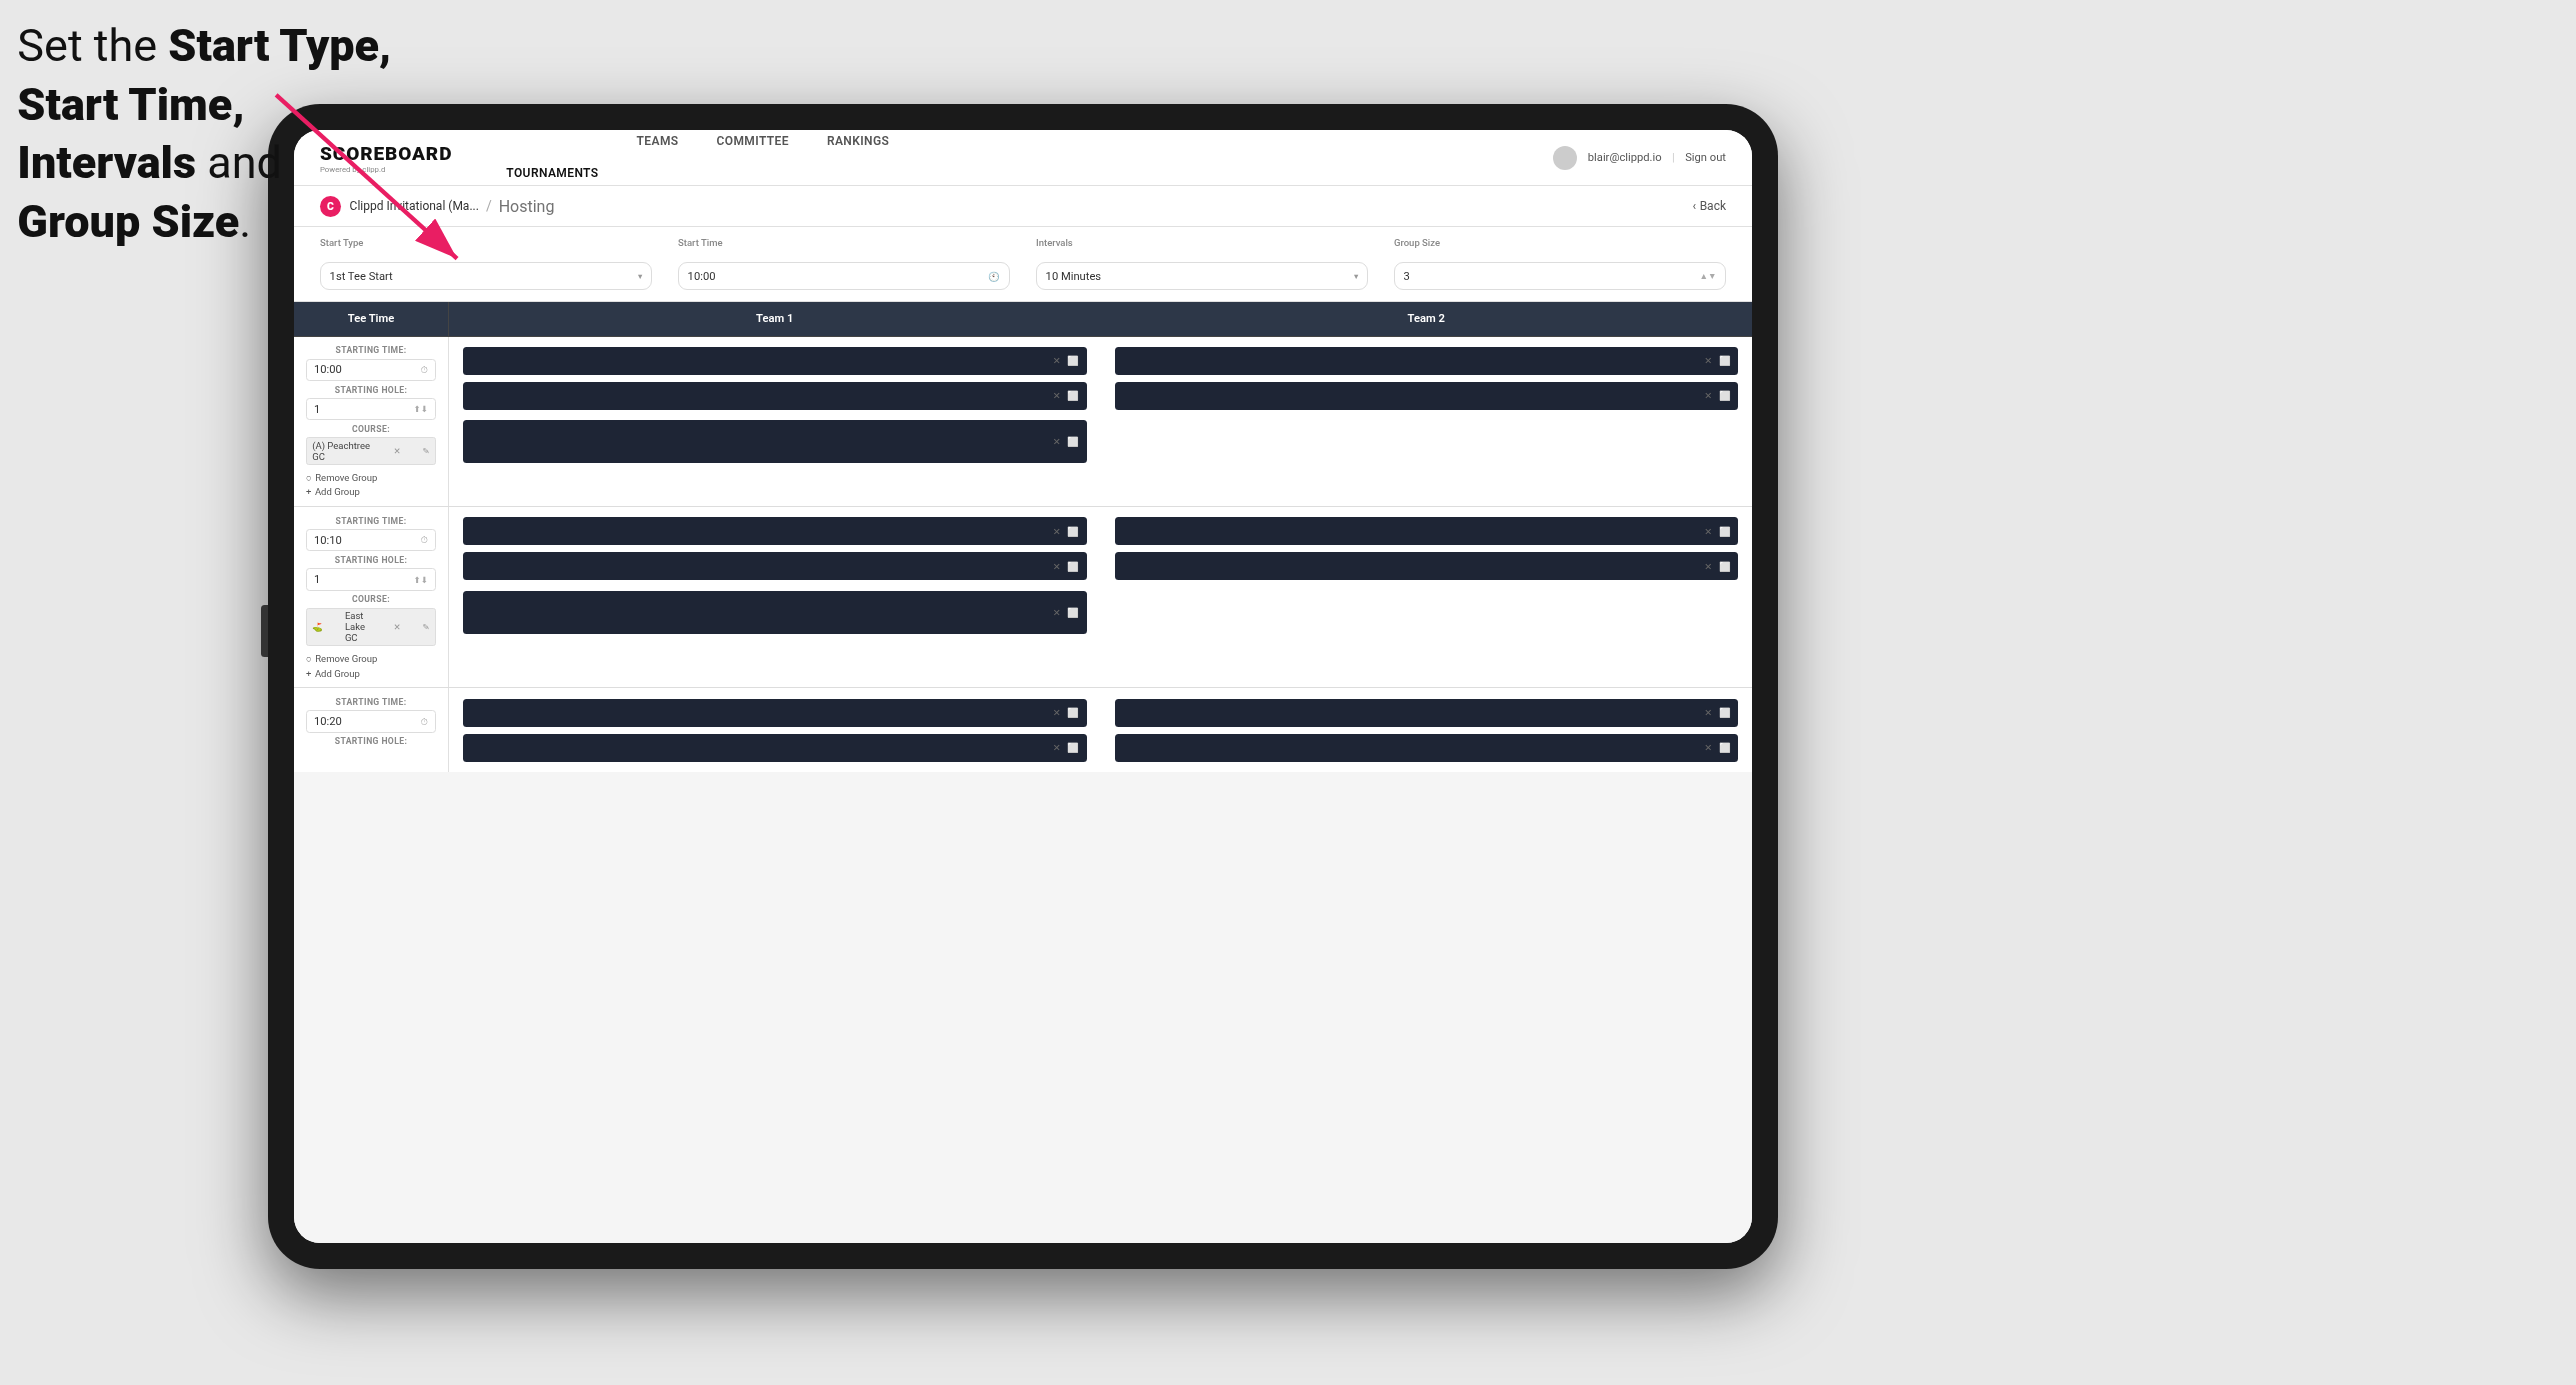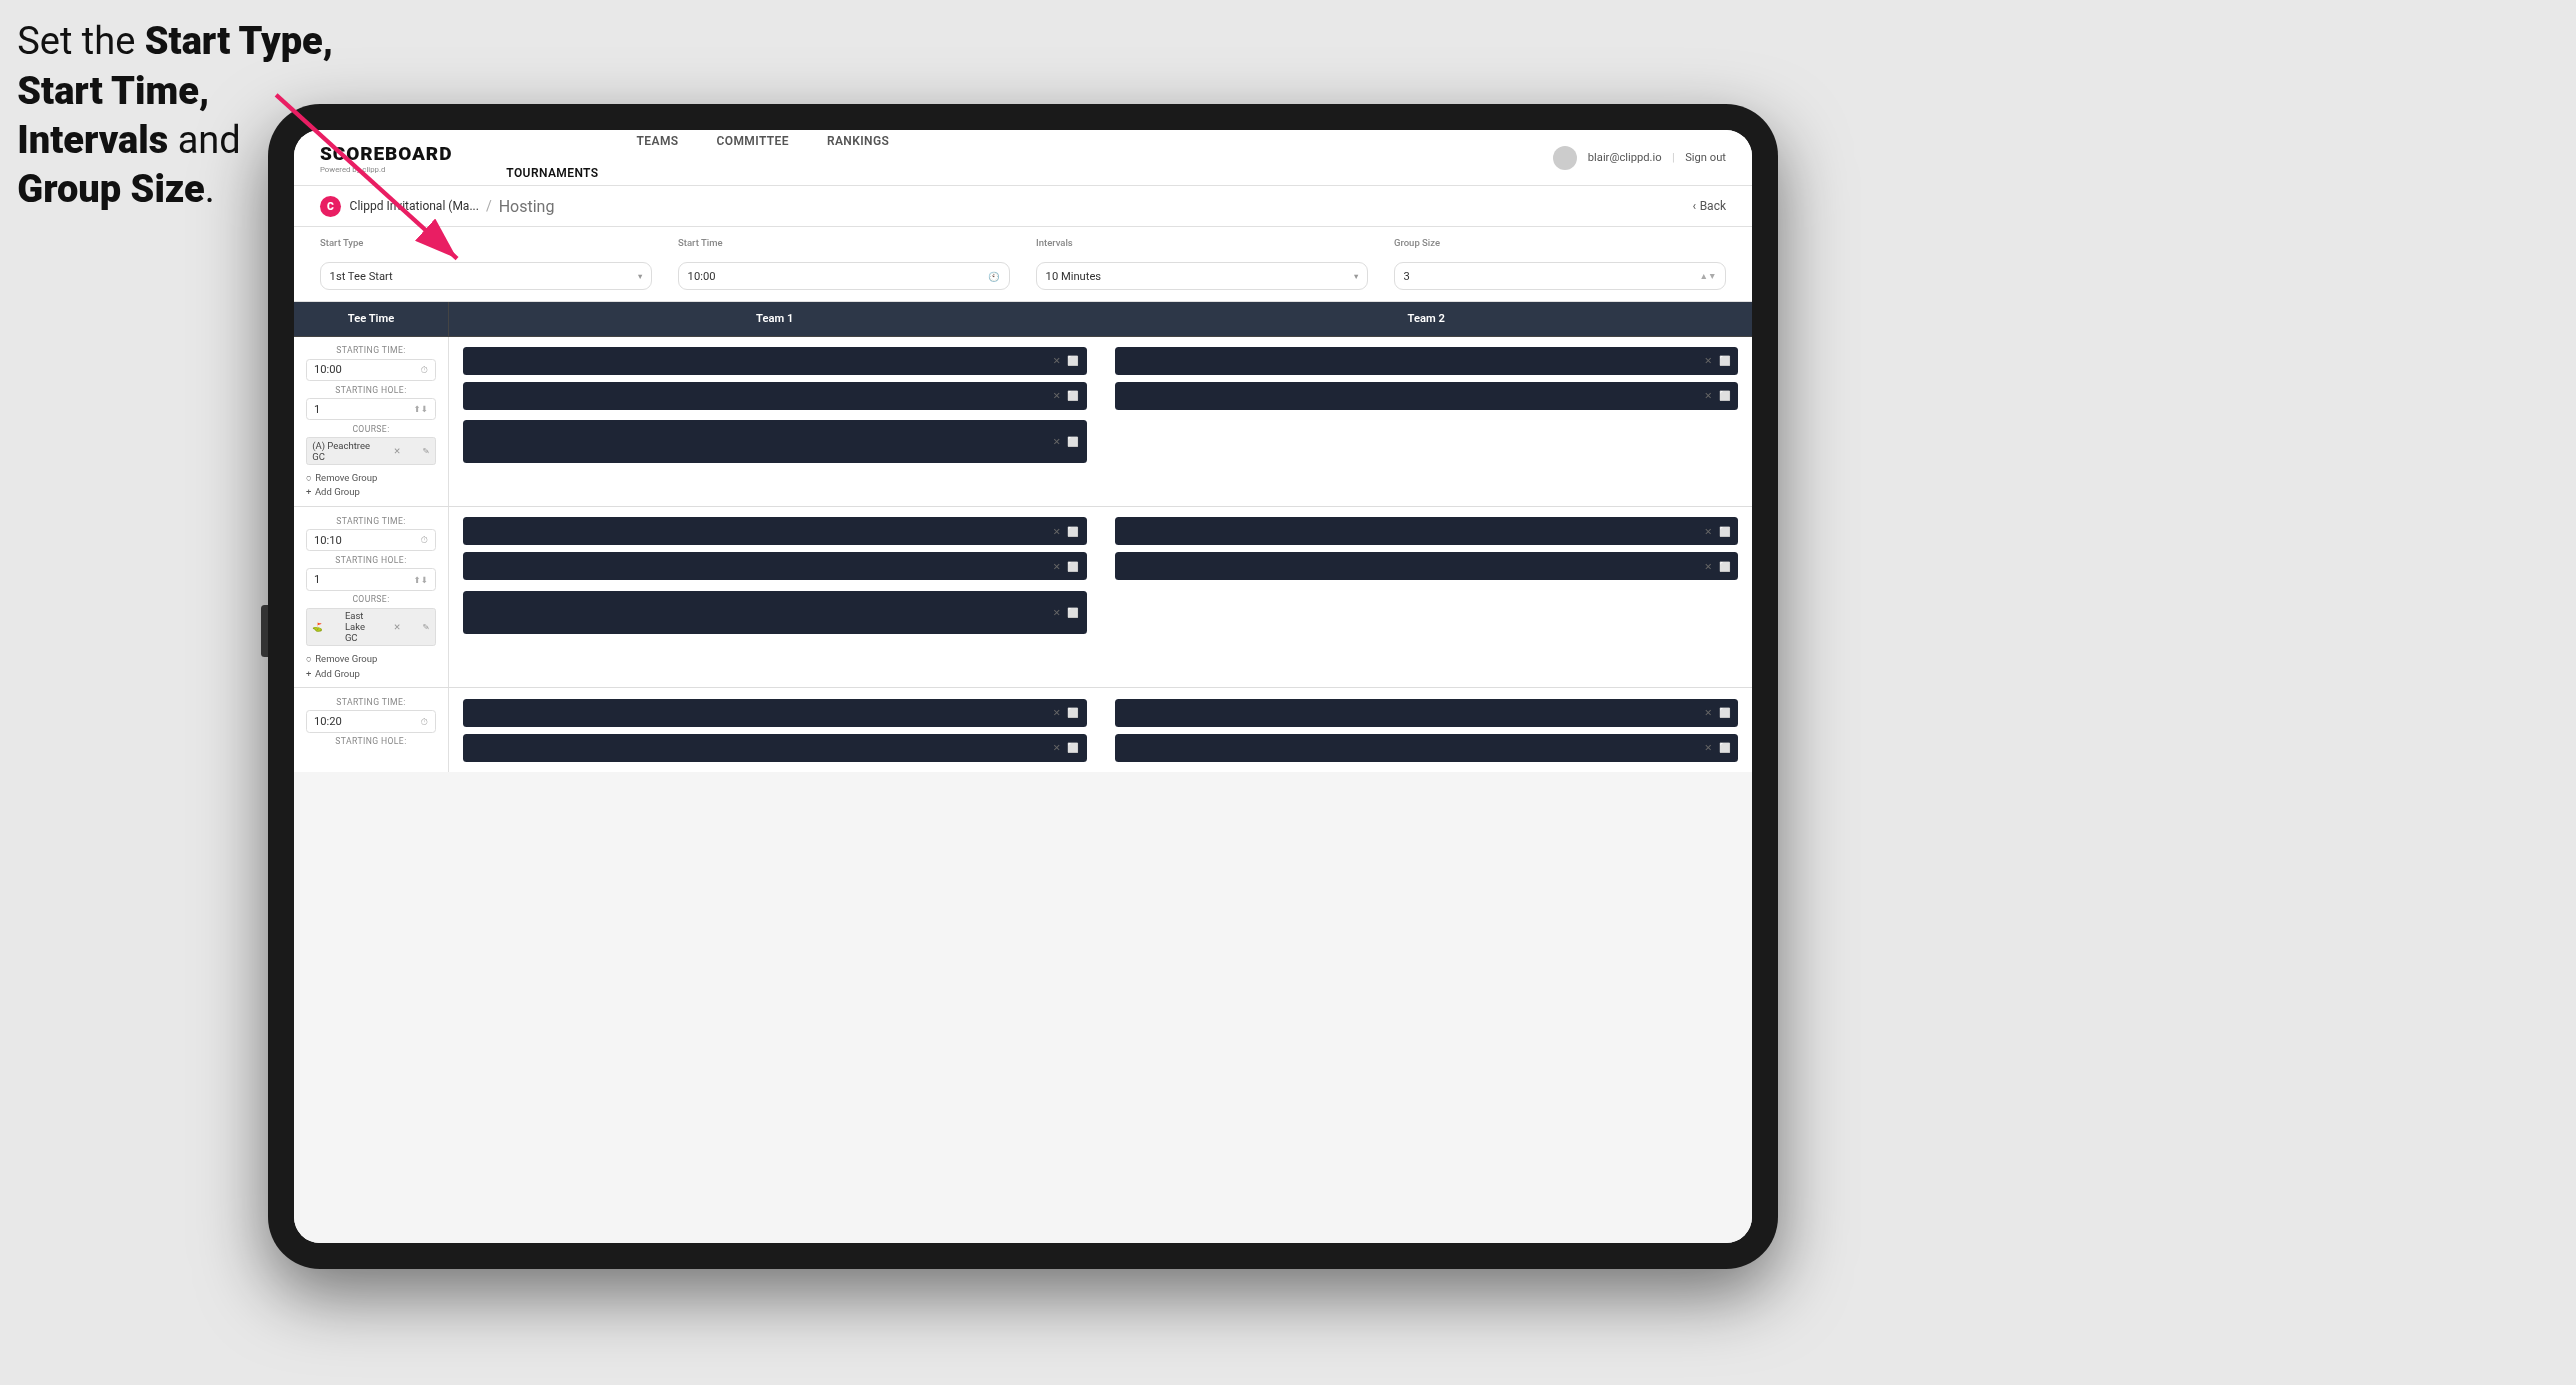--- a/index.html
+++ b/index.html
@@ -10,21 +10,21 @@
       height: 1386px;
       position: relative;
       overflow: hidden;
     }
 
     
     .annotation {
       position: absolute;
       top: 17.3px;
       left: 17.3px;
-      font-size: 38px;
+      font-size: 45px;
       line-height: 1.3;
       color: #111;
       z-index: 10;
     }
     .annotation strong {
       font-weight: 900;
     }
 
     
     .arrow-container {
@@ -286,21 +286,21 @@
       padding: 8.6px 12px;
       border-right: 0.9px solid #e0e0e0;
       display: flex;
       flex-direction: column;
       gap: 3.5px;
     }
 
     .field-label {
       font-size: 8.6px;
       color: #888;
-      font-weight: 400;
+      font-weight: 700;
       letter-spacing: 0.4px;
       text-transform: uppercase;
       text-align: center;
     }
 
     .field-input {
       border: 0.9px solid #ddd;
       border-radius: 3.5px;
       padding: 3.5px 7px;
       font-size: 11.2px;

